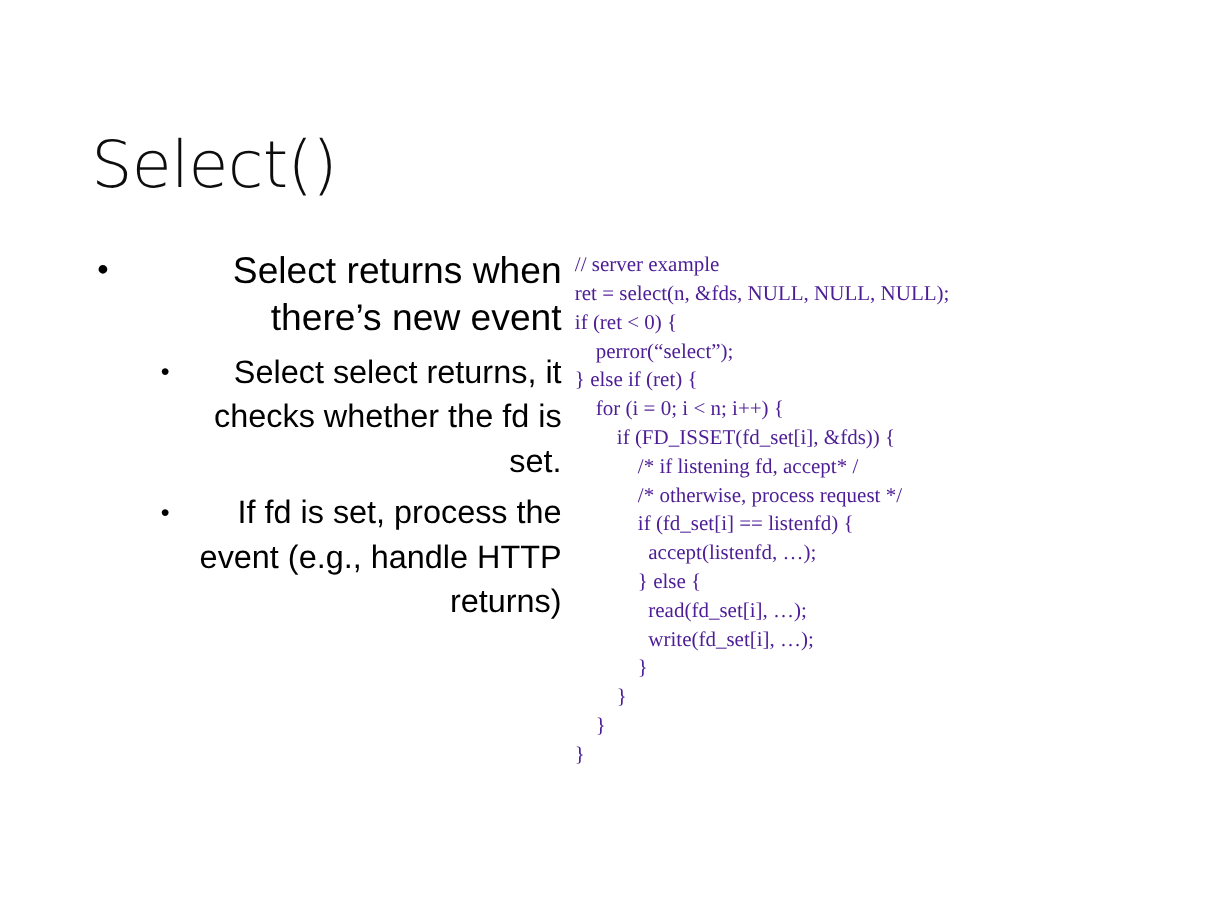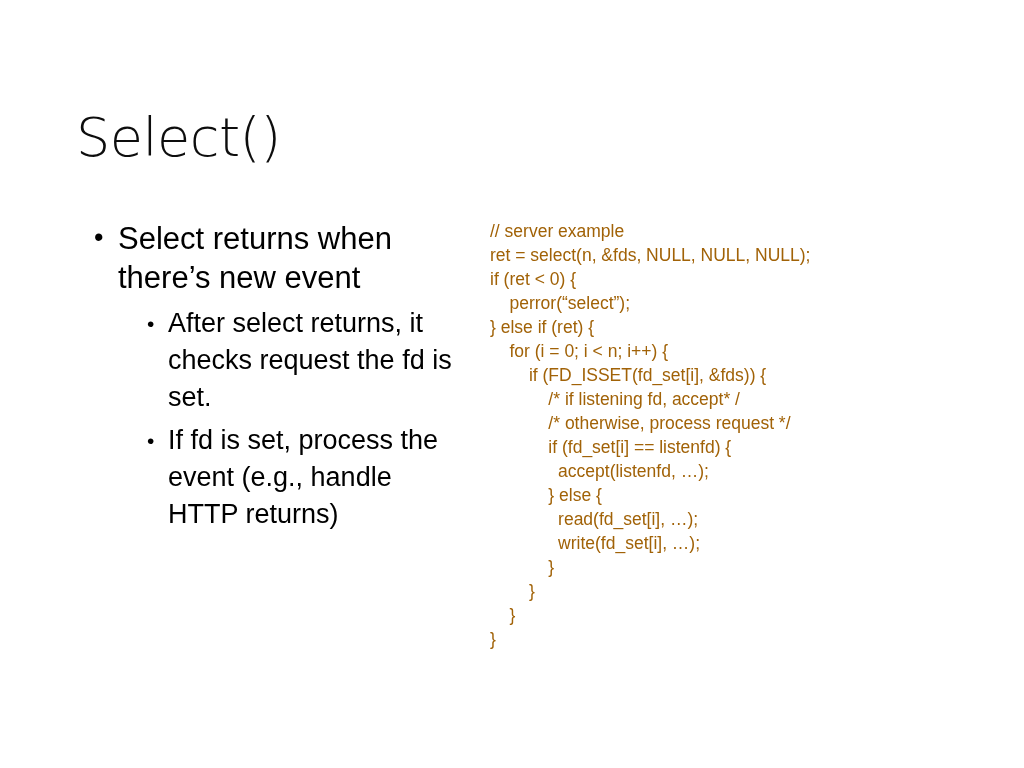--- a/index.html
+++ b/index.html
@@ -43,22 +43,23 @@
   
   #body-column {
     position: absolute;
     left: 78px;
     top: 206px;
     width: 390px;
   }
 
   ul.level1 {
     list-style: none;
-    margin: 13px;
+    margin: 0;
     padding: 0;
+    text-align: right;
   }
 
   li.bullet-l1 {
     position: relative;
     padding-left: 27px;
     font-size: 31px;
     line-height: 39px;
     color: #000000;
     margin: 0 0 2px 0;
   }
@@ -104,45 +105,45 @@
 
   
   #code-column {
     position: absolute;
     left: 479px;
     top: 208px;
     width: 540px;
   }
 
   pre#code-block {
-    margin: 11px;
+    margin: 0;
     padding: 0;
-    font-family: Liberation Sans, sans-serif;
+    font-family: Liberation Serif, serif;
     font-size: 17.5px;
     line-height: 24px;
-    color: #a16207;
+    color: #4c1d95;
     white-space: pre;
     letter-spacing: 0px;
     tab-size: 4;
   }
 </style>
 </head>
 <body>
 
 <div id="slide">
 
   <div id="slide-title">Select()</div>
 
   <div id="body-column">
     <ul class="level1">
       <li class="bullet-l1">
         <span class="btext">Select returns when there’s new event</span>
         <ul class="level2">
           <li class="bullet-l2">
-            <span class="btext">After select returns, it checks request the fd is set.</span>
+            <span class="btext">Select select returns, it checks whether the fd is set.</span>
           </li>
           <li class="bullet-l2">
             <span class="btext">If fd is set, process the event (e.g., handle HTTP returns)</span>
           </li>
         </ul>
       </li>
     </ul>
   </div>
 
   <div id="code-column">

